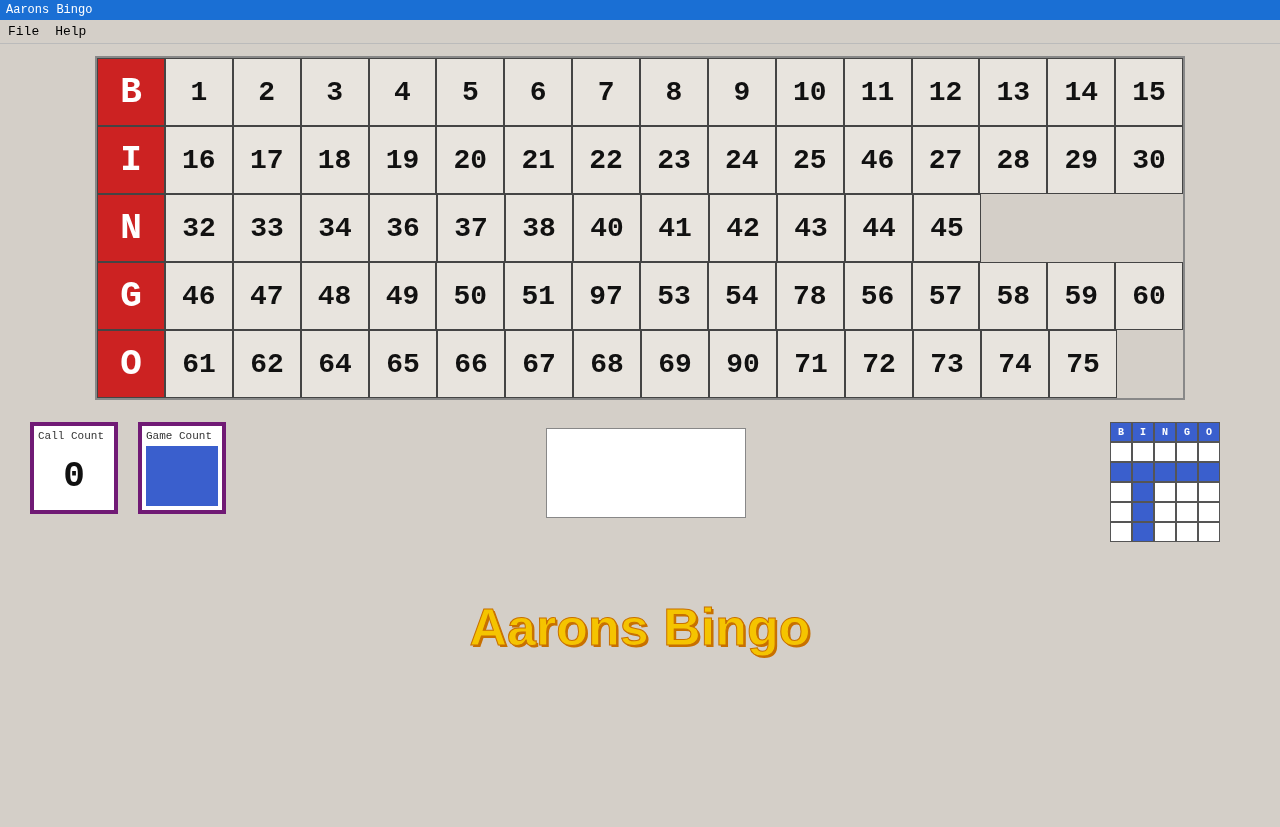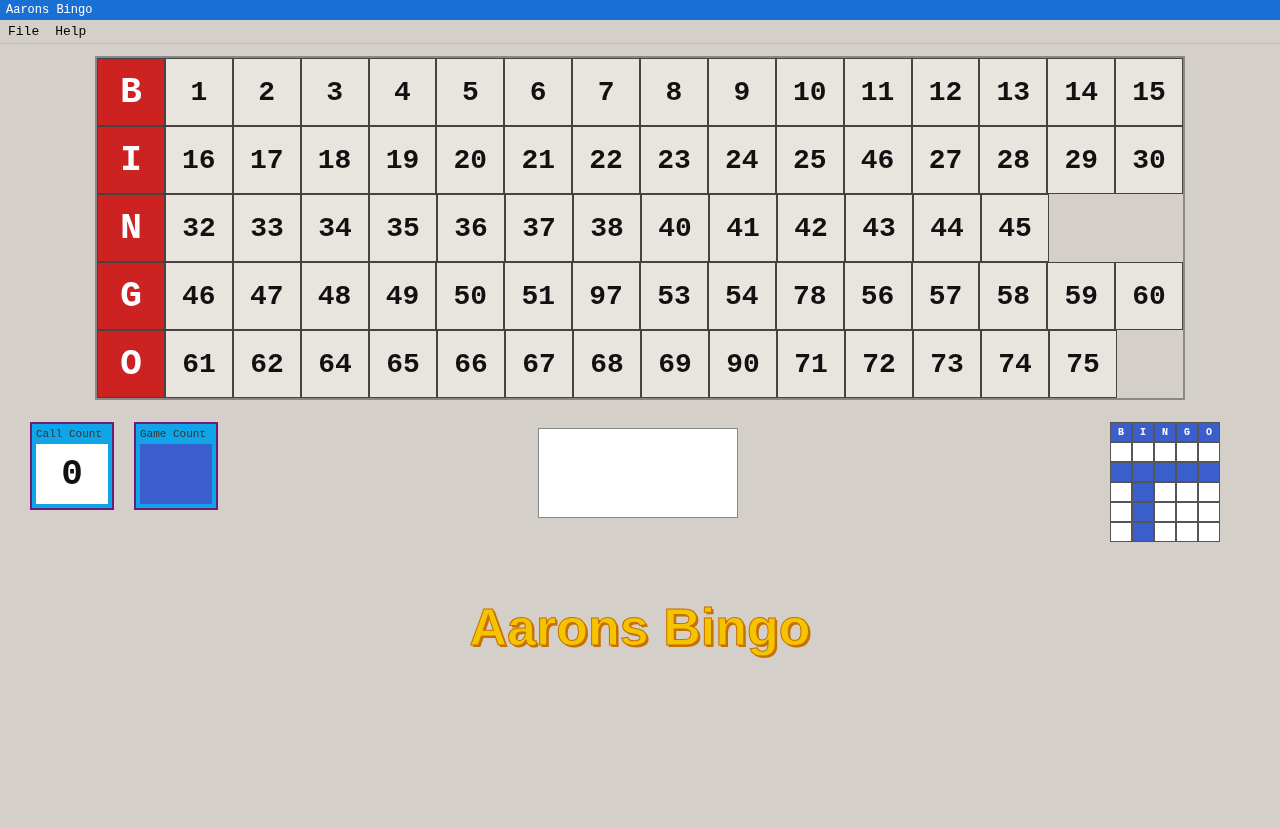--- a/index.html
+++ b/index.html
@@ -76,23 +76,23 @@
     
     #bottom-panel {
       display: flex;
       align-items: flex-start;
       padding: 10px 30px;
       gap: 20px;
       margin-top: 4px;
     }
 
     .counter-box {
-      border: 2px solid #701a75;
+      border: 4px solid #701a75;
       padding: 4px;
-      background: #0ea5e9;
+      background: #ffffff;
       min-width: 80px;
     }
 
     .counter-label {
       font-size: 11px;
       color: #333;
       margin-bottom: 4px;
     }
 
     .counter-value {
@@ -224,21 +224,20 @@
       <div class="bingo-cell">27</div>
       <div class="bingo-cell">28</div>
       <div class="bingo-cell">29</div>
       <div class="bingo-cell">30</div>
     </div>
     <div class="bingo-row">
       <div class="bingo-cell header">N</div>
       <div class="bingo-cell">32</div>
       <div class="bingo-cell">33</div>
       <div class="bingo-cell">34</div>
-      <div class="bingo-cell">35</div>
       <div class="bingo-cell">36</div>
       <div class="bingo-cell">37</div>
       <div class="bingo-cell">38</div>
       <div class="bingo-cell">40</div>
       <div class="bingo-cell">41</div>
       <div class="bingo-cell">42</div>
       <div class="bingo-cell">43</div>
       <div class="bingo-cell">44</div>
       <div class="bingo-cell">45</div>
     </div>

